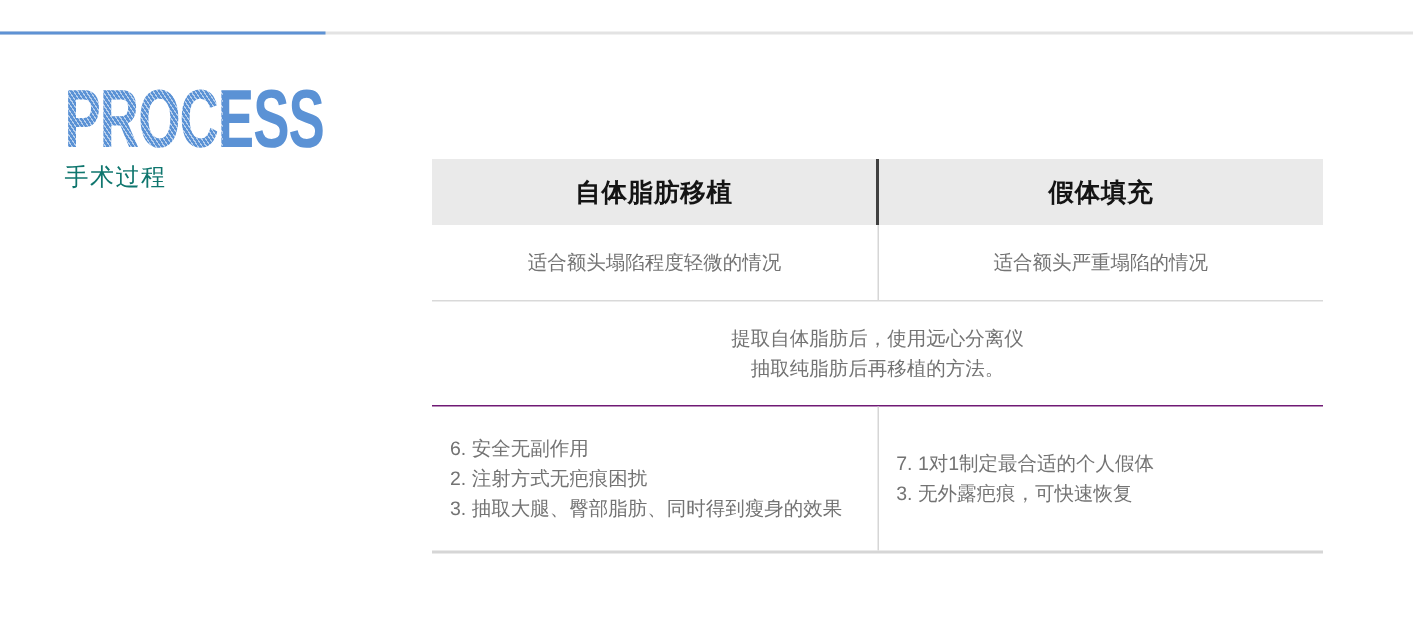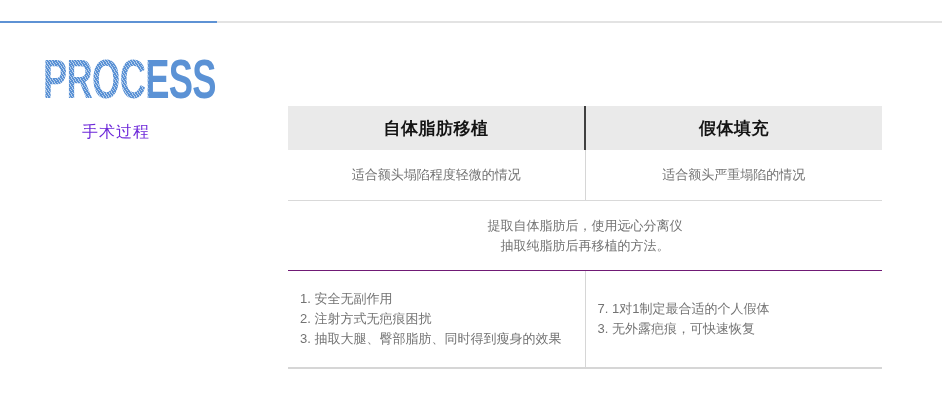--- a/index.html
+++ b/index.html
@@ -18,22 +18,22 @@
   .brand-title{
     font-size:55px;font-weight:700;line-height:45px;letter-spacing:-1px;
     transform:scaleX(0.66);transform-origin:left top;
     color:#5b92d5;position:relative;white-space:nowrap;
   }
   .brand-title::after{
     content:"";position:absolute;inset:0;pointer-events:none;
     background:repeating-linear-gradient(45deg,rgba(255,255,255,0) 0px,rgba(255,255,255,0) 2px,rgba(255,255,255,0.55) 2px,rgba(255,255,255,0.55) 3px);
   }
   .brand-sub{
-    margin-top:20px;text-align:center;padding-right:14px;
-    font-size:16px;letter-spacing:1px;color:#6d28d9;white-space:nowrap;
+    margin-top:6px;text-align:left;padding-right:14px;
+    font-size:16px;letter-spacing:1px;color:#0f766e;white-space:nowrap;
   }
 
   
   .cmp-table{position:absolute;left:288px;top:68px;width:594px;margin-top:38px;}
   .thead{display:flex;height:44px;background:#eaeaea;}
   .th{
     flex:1;display:flex;align-items:center;justify-content:center;
     font-size:17px;font-weight:700;color:#141414;letter-spacing:0.5px;
   }
   .th + .th{border-left:2px solid #404040;}
@@ -79,21 +79,21 @@
 
   <div class="tr tr-2">
     <div class="td center">
       <div class="cell-line">提取自体脂肪后，使用远心分离仪</div>
       <div class="cell-line">抽取纯脂肪后再移植的方法。</div>
     </div>
   </div>
 
   <div class="tr tr-3">
     <div class="td list">
-      <div class="cell-line">1. 安全无副作用</div>
+      <div class="cell-line">6. 安全无副作用</div>
       <div class="cell-line">2. 注射方式无疤痕困扰</div>
       <div class="cell-line">3. 抽取大腿、臀部脂肪、同时得到瘦身的效果</div>
     </div>
     <div class="td list">
       <div class="cell-line">7. 1对1制定最合适的个人假体</div>
       <div class="cell-line">3. 无外露疤痕，可快速恢复</div>
     </div>
   </div>
 </div>
 

